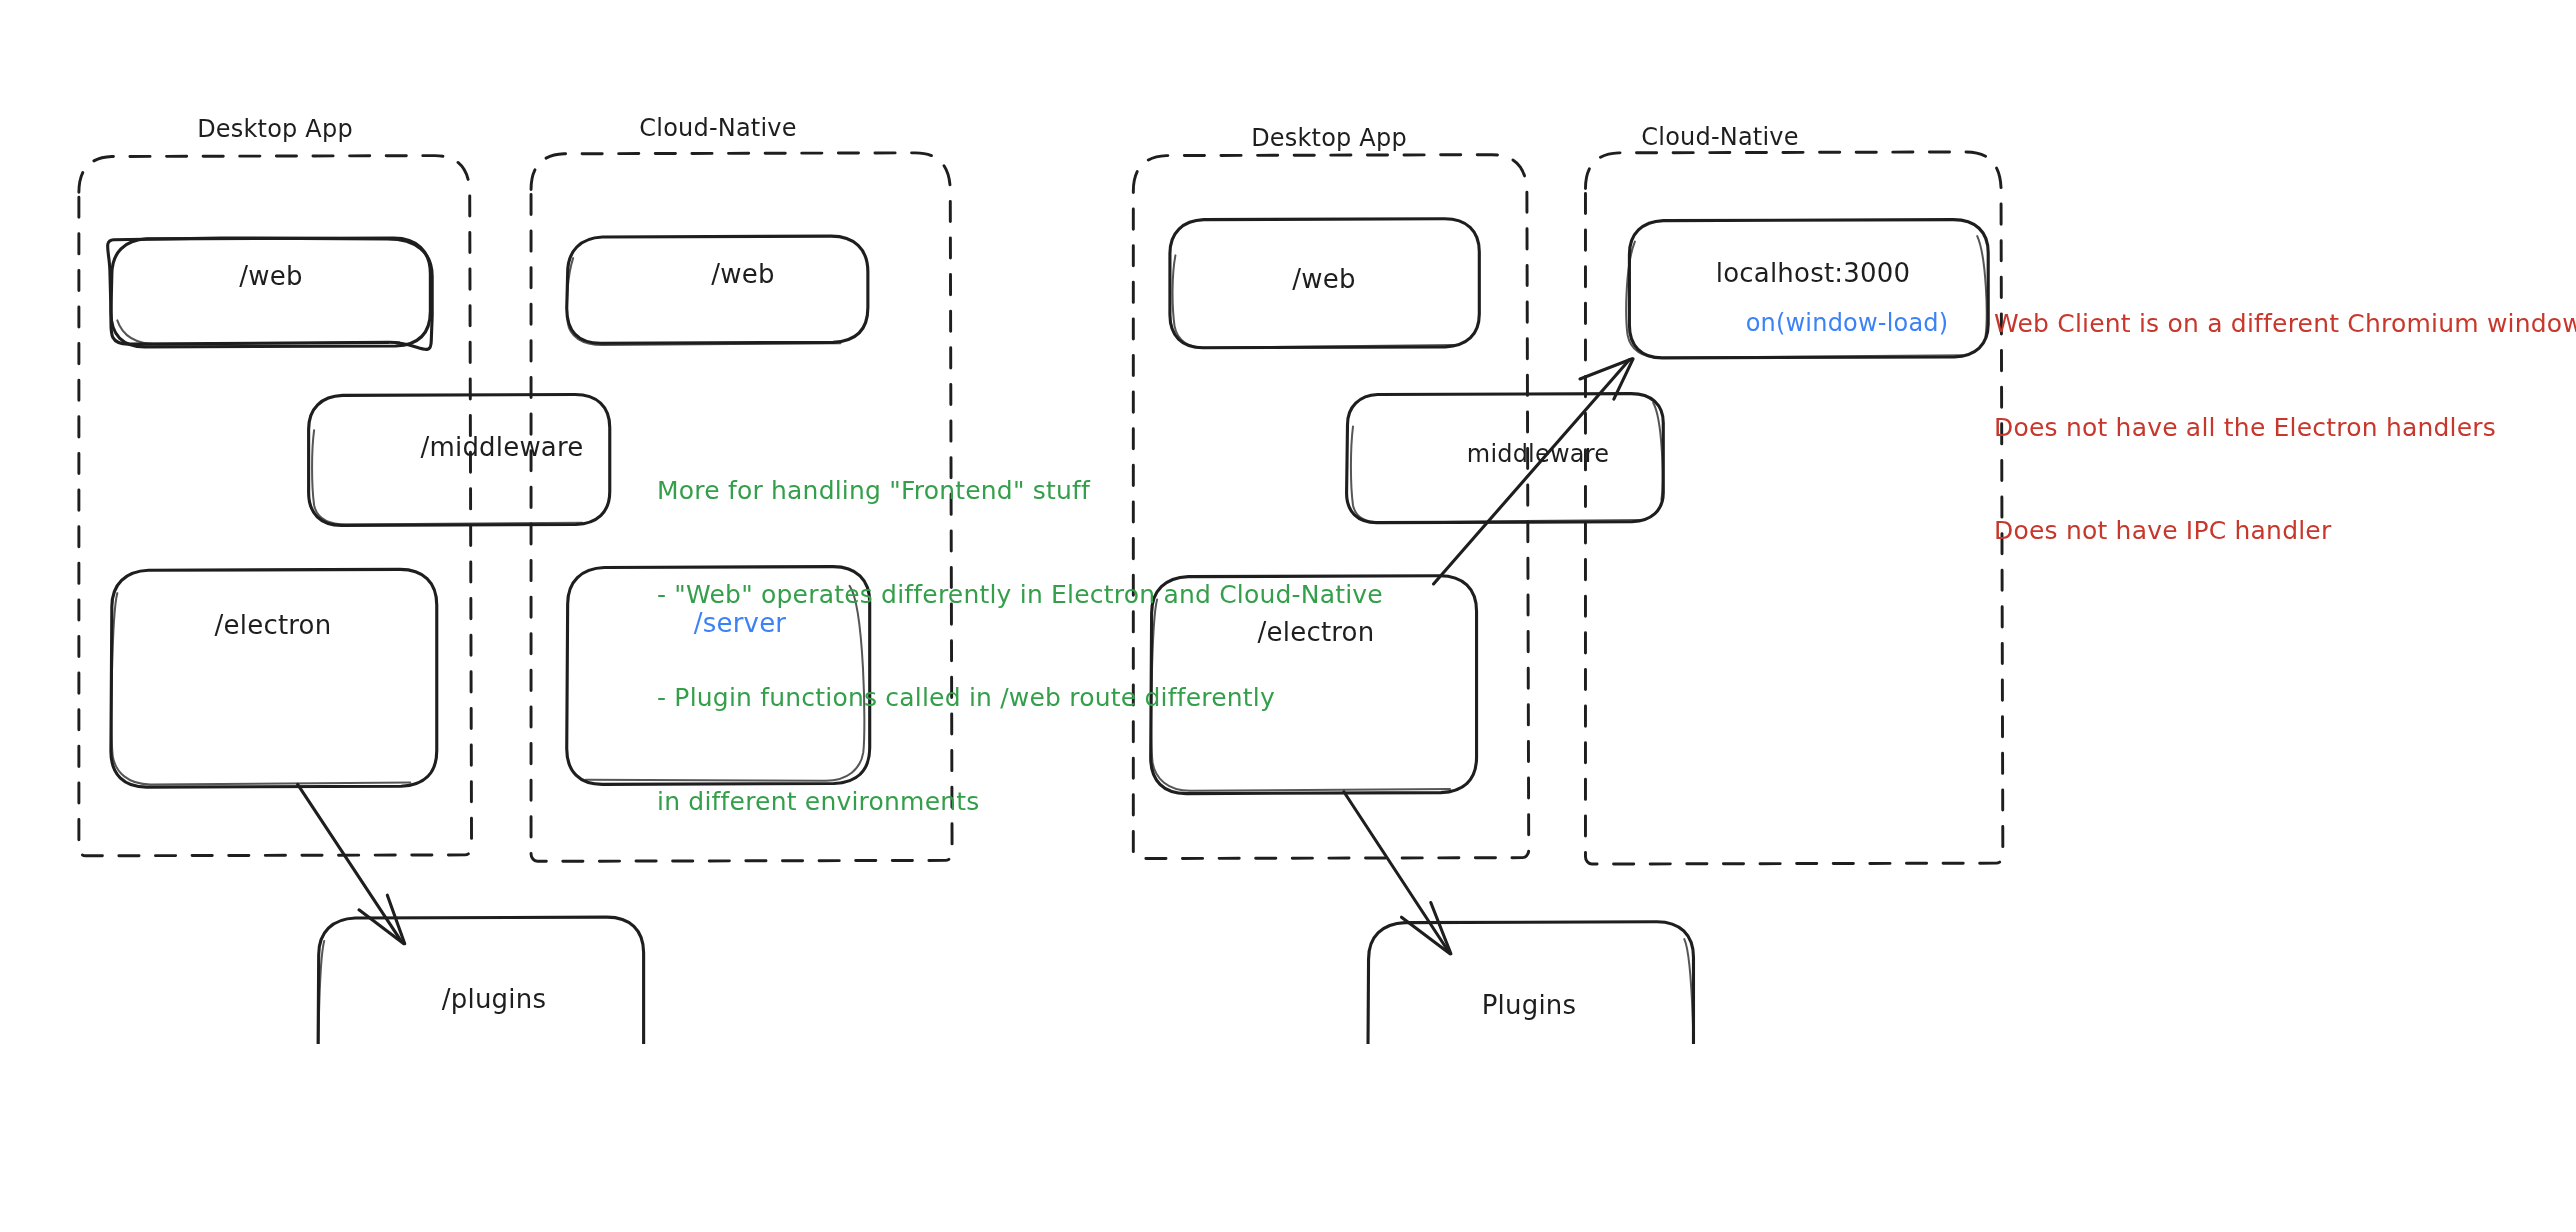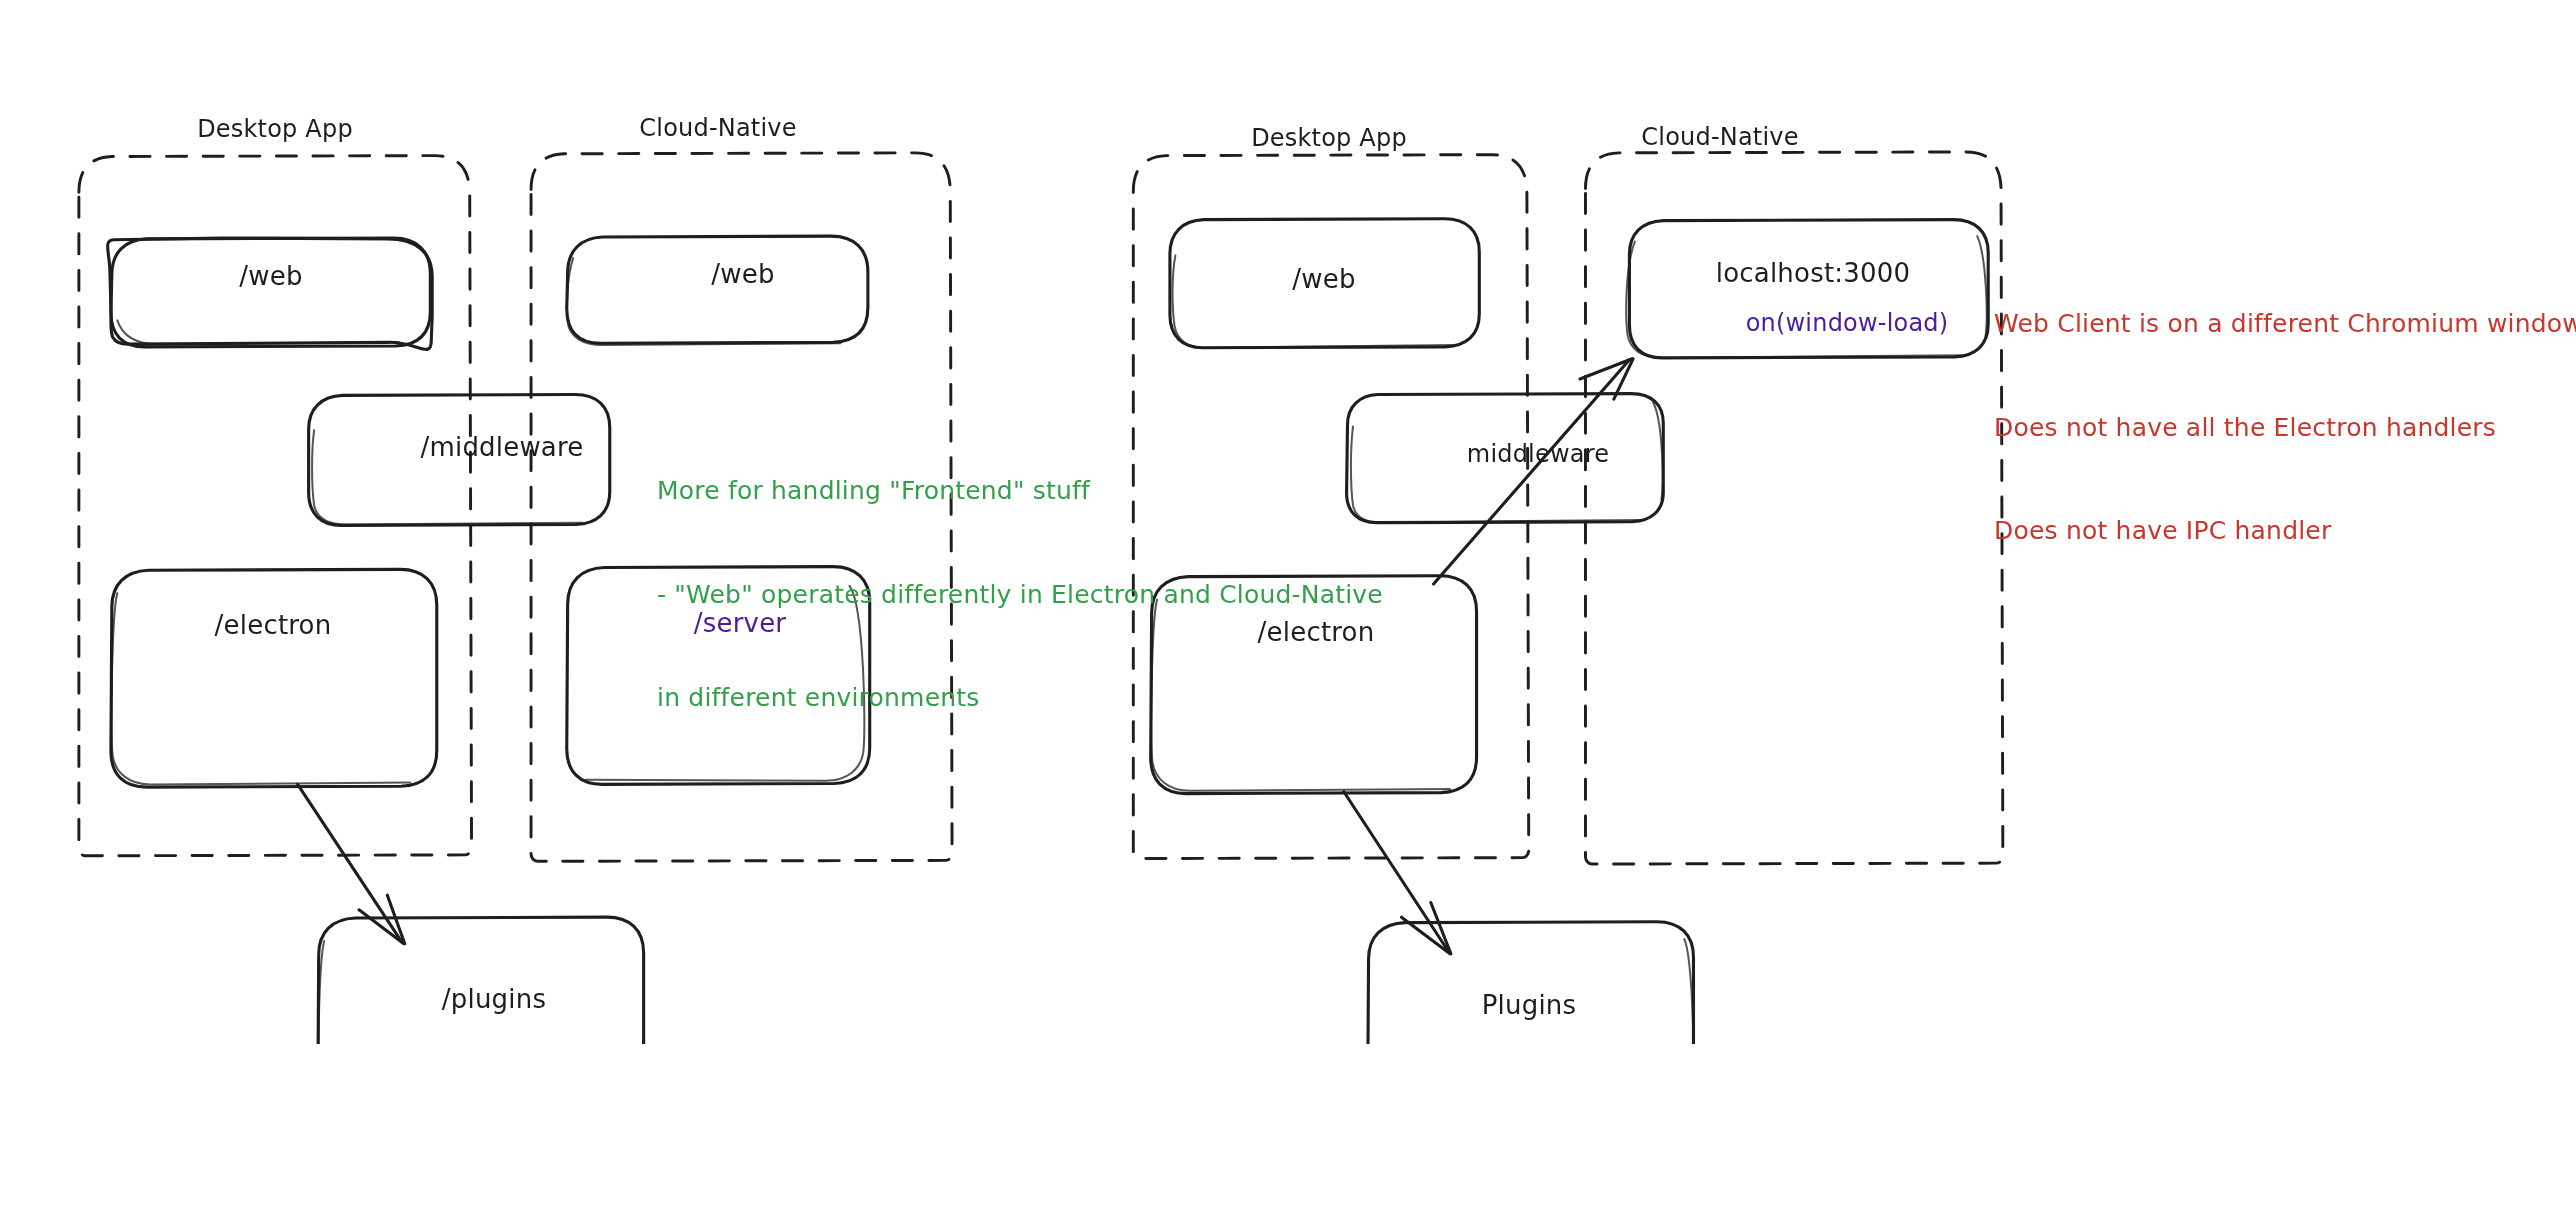--- a/index.html
+++ b/index.html
@@ -41,21 +41,21 @@
   }
   .node-label {
     font-size: 26px;
     text-align: center;
     transform: translateX(-50%);
   }
   .node-label.sm {
     font-size: 24px;
   }
   .red {
-    color: #4c1d95;
+    color: #3b82f6;
   }
   .green {
     color: #349f4a;
   }
   .note {
     font-size: 25px;
     line-height: 1.38;
     text-align: left;
   }
   .note.green { color: #349f4a; }
@@ -220,20 +220,21 @@
   <div class="lbl node-label" style="left:271px; top:259px;">/web</div>
   <div class="lbl node-label" style="left:743px; top:257px;">/web</div>
   <div class="lbl node-label" style="left:502px; top:430px;">/middleware</div>
   <div class="lbl node-label" style="left:273px; top:608px;">/electron</div>
   <div class="lbl node-label red" style="left:720px; top:606px;margin-left:20px;">/server</div>
   <div class="lbl node-label" style="left:494px; top:982px;text-align:right;">/plugins</div>
 
   <div class="lbl note green" style="left:657px; top:405px;">
     <div>More for handling "Frontend" stuff</div>
     <div>- "Web" operates differently in Electron and Cloud-Native</div>
+    <div>- Plugin functions called in /web route differently</div>
     <div>in different environments</div>
   </div>
 
   <div class="lbl group-title" style="left:1329px; top:123px;">Desktop App</div>
   <div class="lbl group-title" style="left:1720px; top:122px;">Cloud-Native</div>
 
   <div class="lbl node-label" style="left:1324px; top:262px;">/web</div>
   <div class="lbl node-label" style="left:1813px; top:256px;">localhost:3000</div>
   <div class="lbl node-label sm red" style="left:1847px; top:308px;">on(window-load)</div>
   <div class="lbl node-label sm" style="left:1538px; top:439px;">middleware</div>

